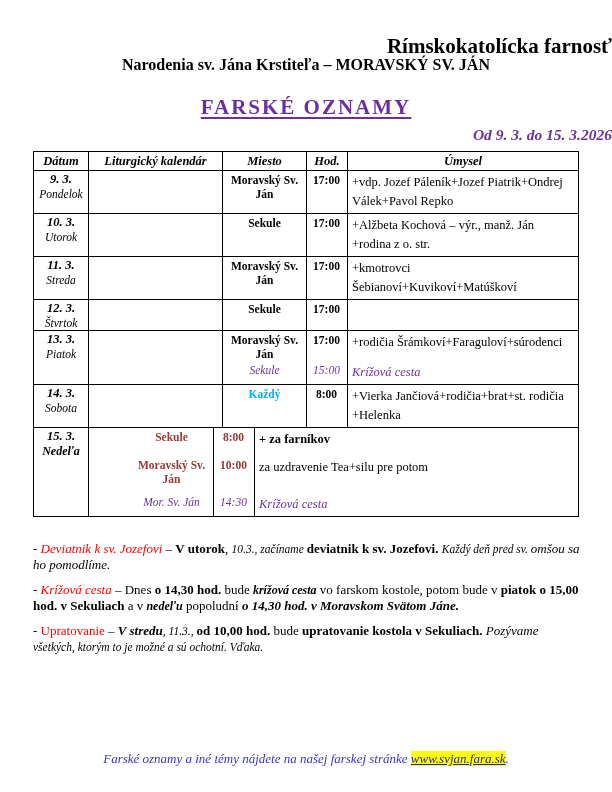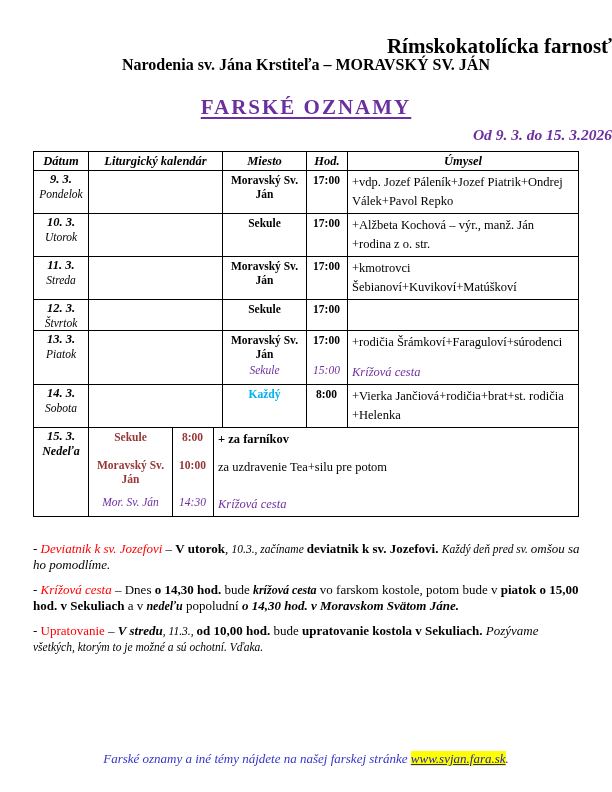--- a/index.html
+++ b/index.html
@@ -24,21 +24,21 @@
   
   .stable { width: 546px; margin: 7px 0 0 33px; border: 1px solid #000; }
   .thead { display: flex; border-bottom: 1px solid #000; font-weight: bold; font-style: italic; font-size: 12.5px; line-height: 16px; }
   .th { text-align: center; padding: 1px 0; }
   .th1 { width: 55px;  border-right: 1px solid #000; }
   .th2 { width: 134px; border-right: 1px solid #000; font-family: Liberation Serif, serif; }
   .th3 { width: 84px;  border-right: 1px solid #000; }
   .th4 { width: 41px;  border-right: 1px solid #000; }
   .th5 { flex: 1; }
   .trow { display: flex; border-bottom: 1px solid #000; }
-  .trow:last-child { border-bottom: none; }
+  .trow:last-child { border-bottom: none; gap: 41px; }
   .trow.tall { min-height: 80px; }
   .c-date { width: 55px; border-right: 1px solid #000; text-align: center; padding-top: 1px; }
   .d-date { font-weight: bold; font-style: italic; font-size: 12.5px; line-height: 15px; }
   .d-day  { font-style: italic; font-size: 11.5px; line-height: 14px; }
   .d-day.bold { font-weight: bold; font-size: 12px; }
   .c-cal { width: 134px; border-right: 1px solid #000; display: flex; align-items: center; justify-content: center; text-align: center; }
   .c-cal.darkred { color: #963737; font-weight: bold; font-style: italic; font-size: 12.5px; }
   .c-entries { flex: 1; position: relative; display: flex; flex-direction: column; padding: 2px 0 2px; }
   .c-entries::before, .c-entries::after { content: ""; position: absolute; top: 0; bottom: 0; width: 1px; background: #000; }
   .c-entries::before { left: 83px; }

